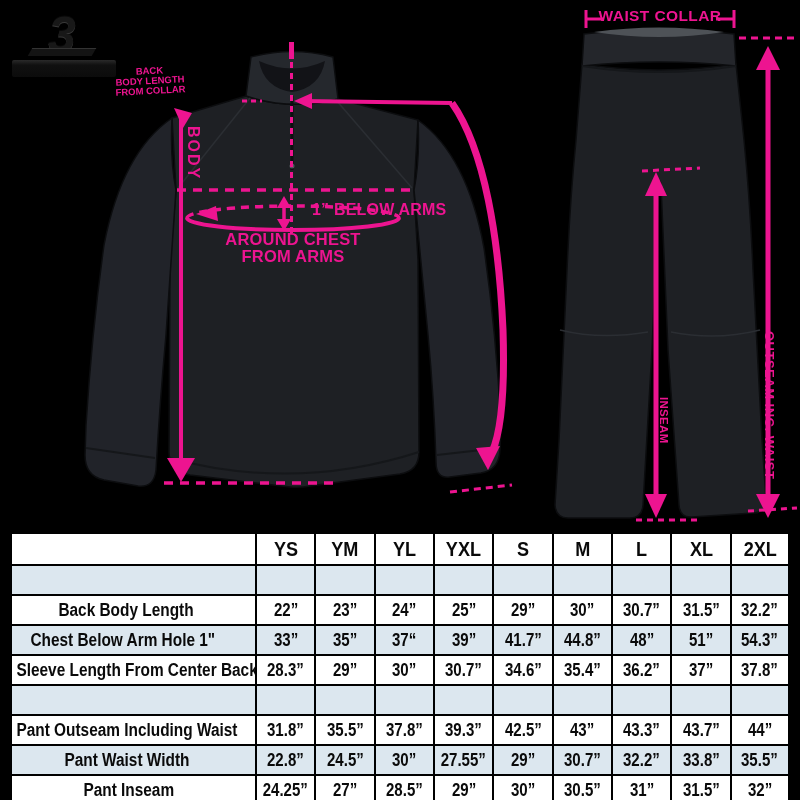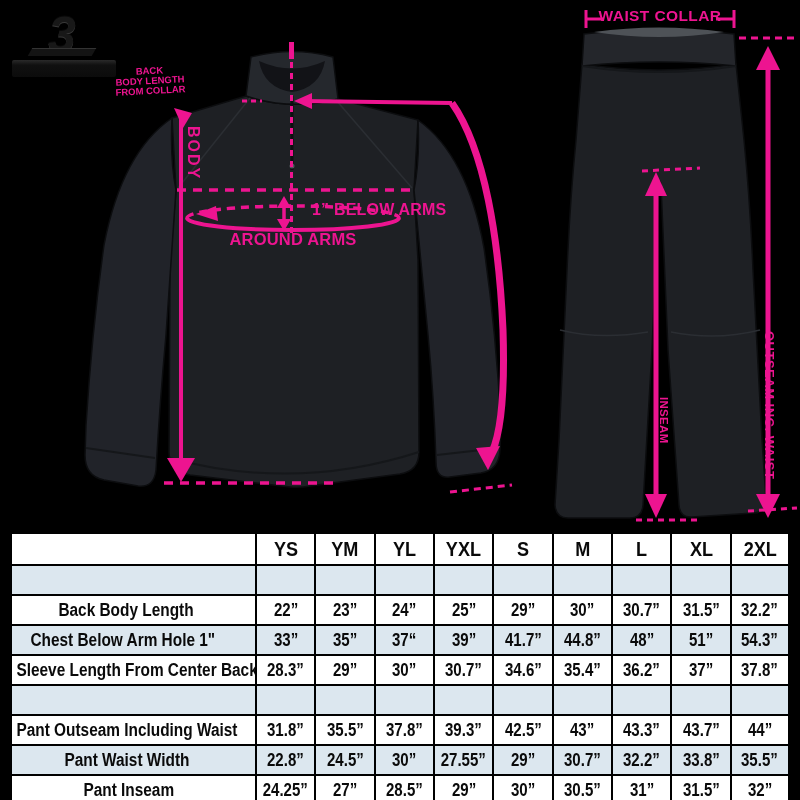--- a/index.html
+++ b/index.html
@@ -139,21 +139,22 @@
   </svg>
 
   <div class="pk note">
     <div>BACK</div>
     <div>BODY LENGTH</div>
     <div>FROM COLLAR</div>
   </div>
   <div class="pk body-label">BODY</div>
   <div class="pk below-arms">1” BELOW ARMS</div>
   <div class="pk chest-label">
-    <div>AROUND ARMS</div>
+    <div>AROUND CHEST</div>
+    <div>FROM ARMS</div>
   </div>
   <div class="pk waist-label">WAIST COLLAR</div>
   <div class="pk outseam-label">OUTSEAM INC. WAIST</div>
   <div class="pk inseam-label">INSEAM</div>
 
   <table class="size-table">
     <colgroup>
       <col style="width:246px">
       <col span="9" style="width:59.3px">
     </colgroup>

